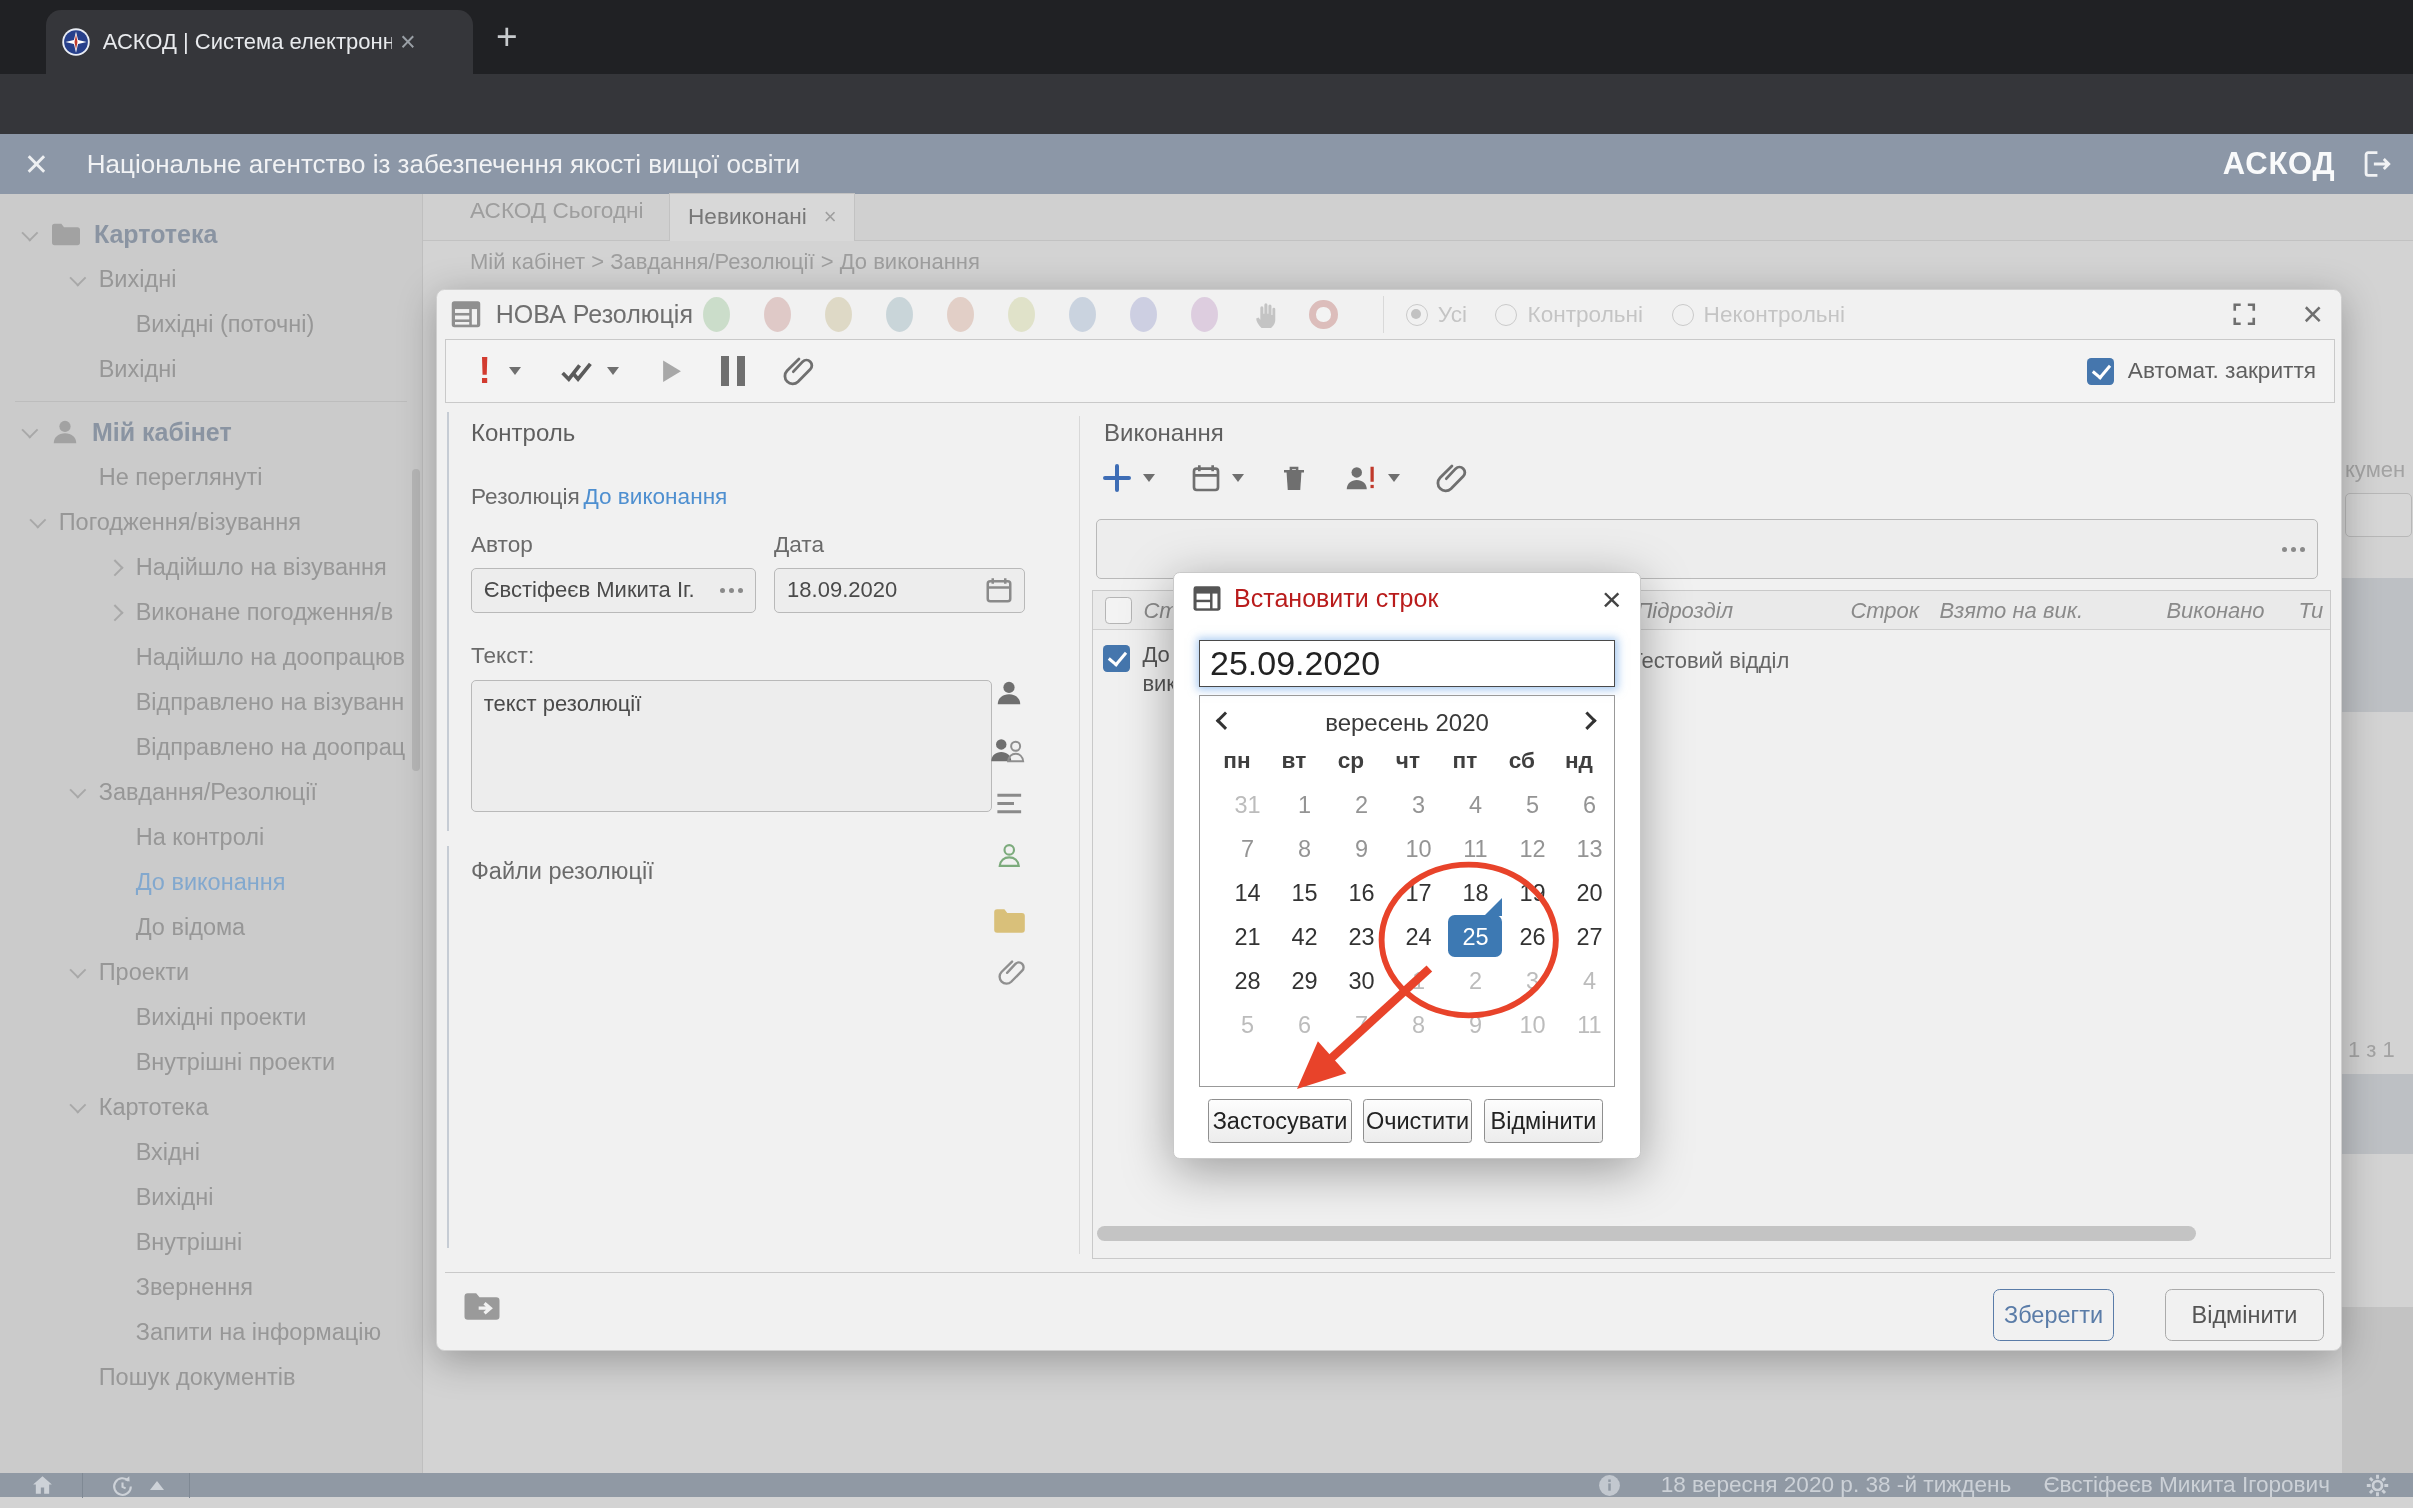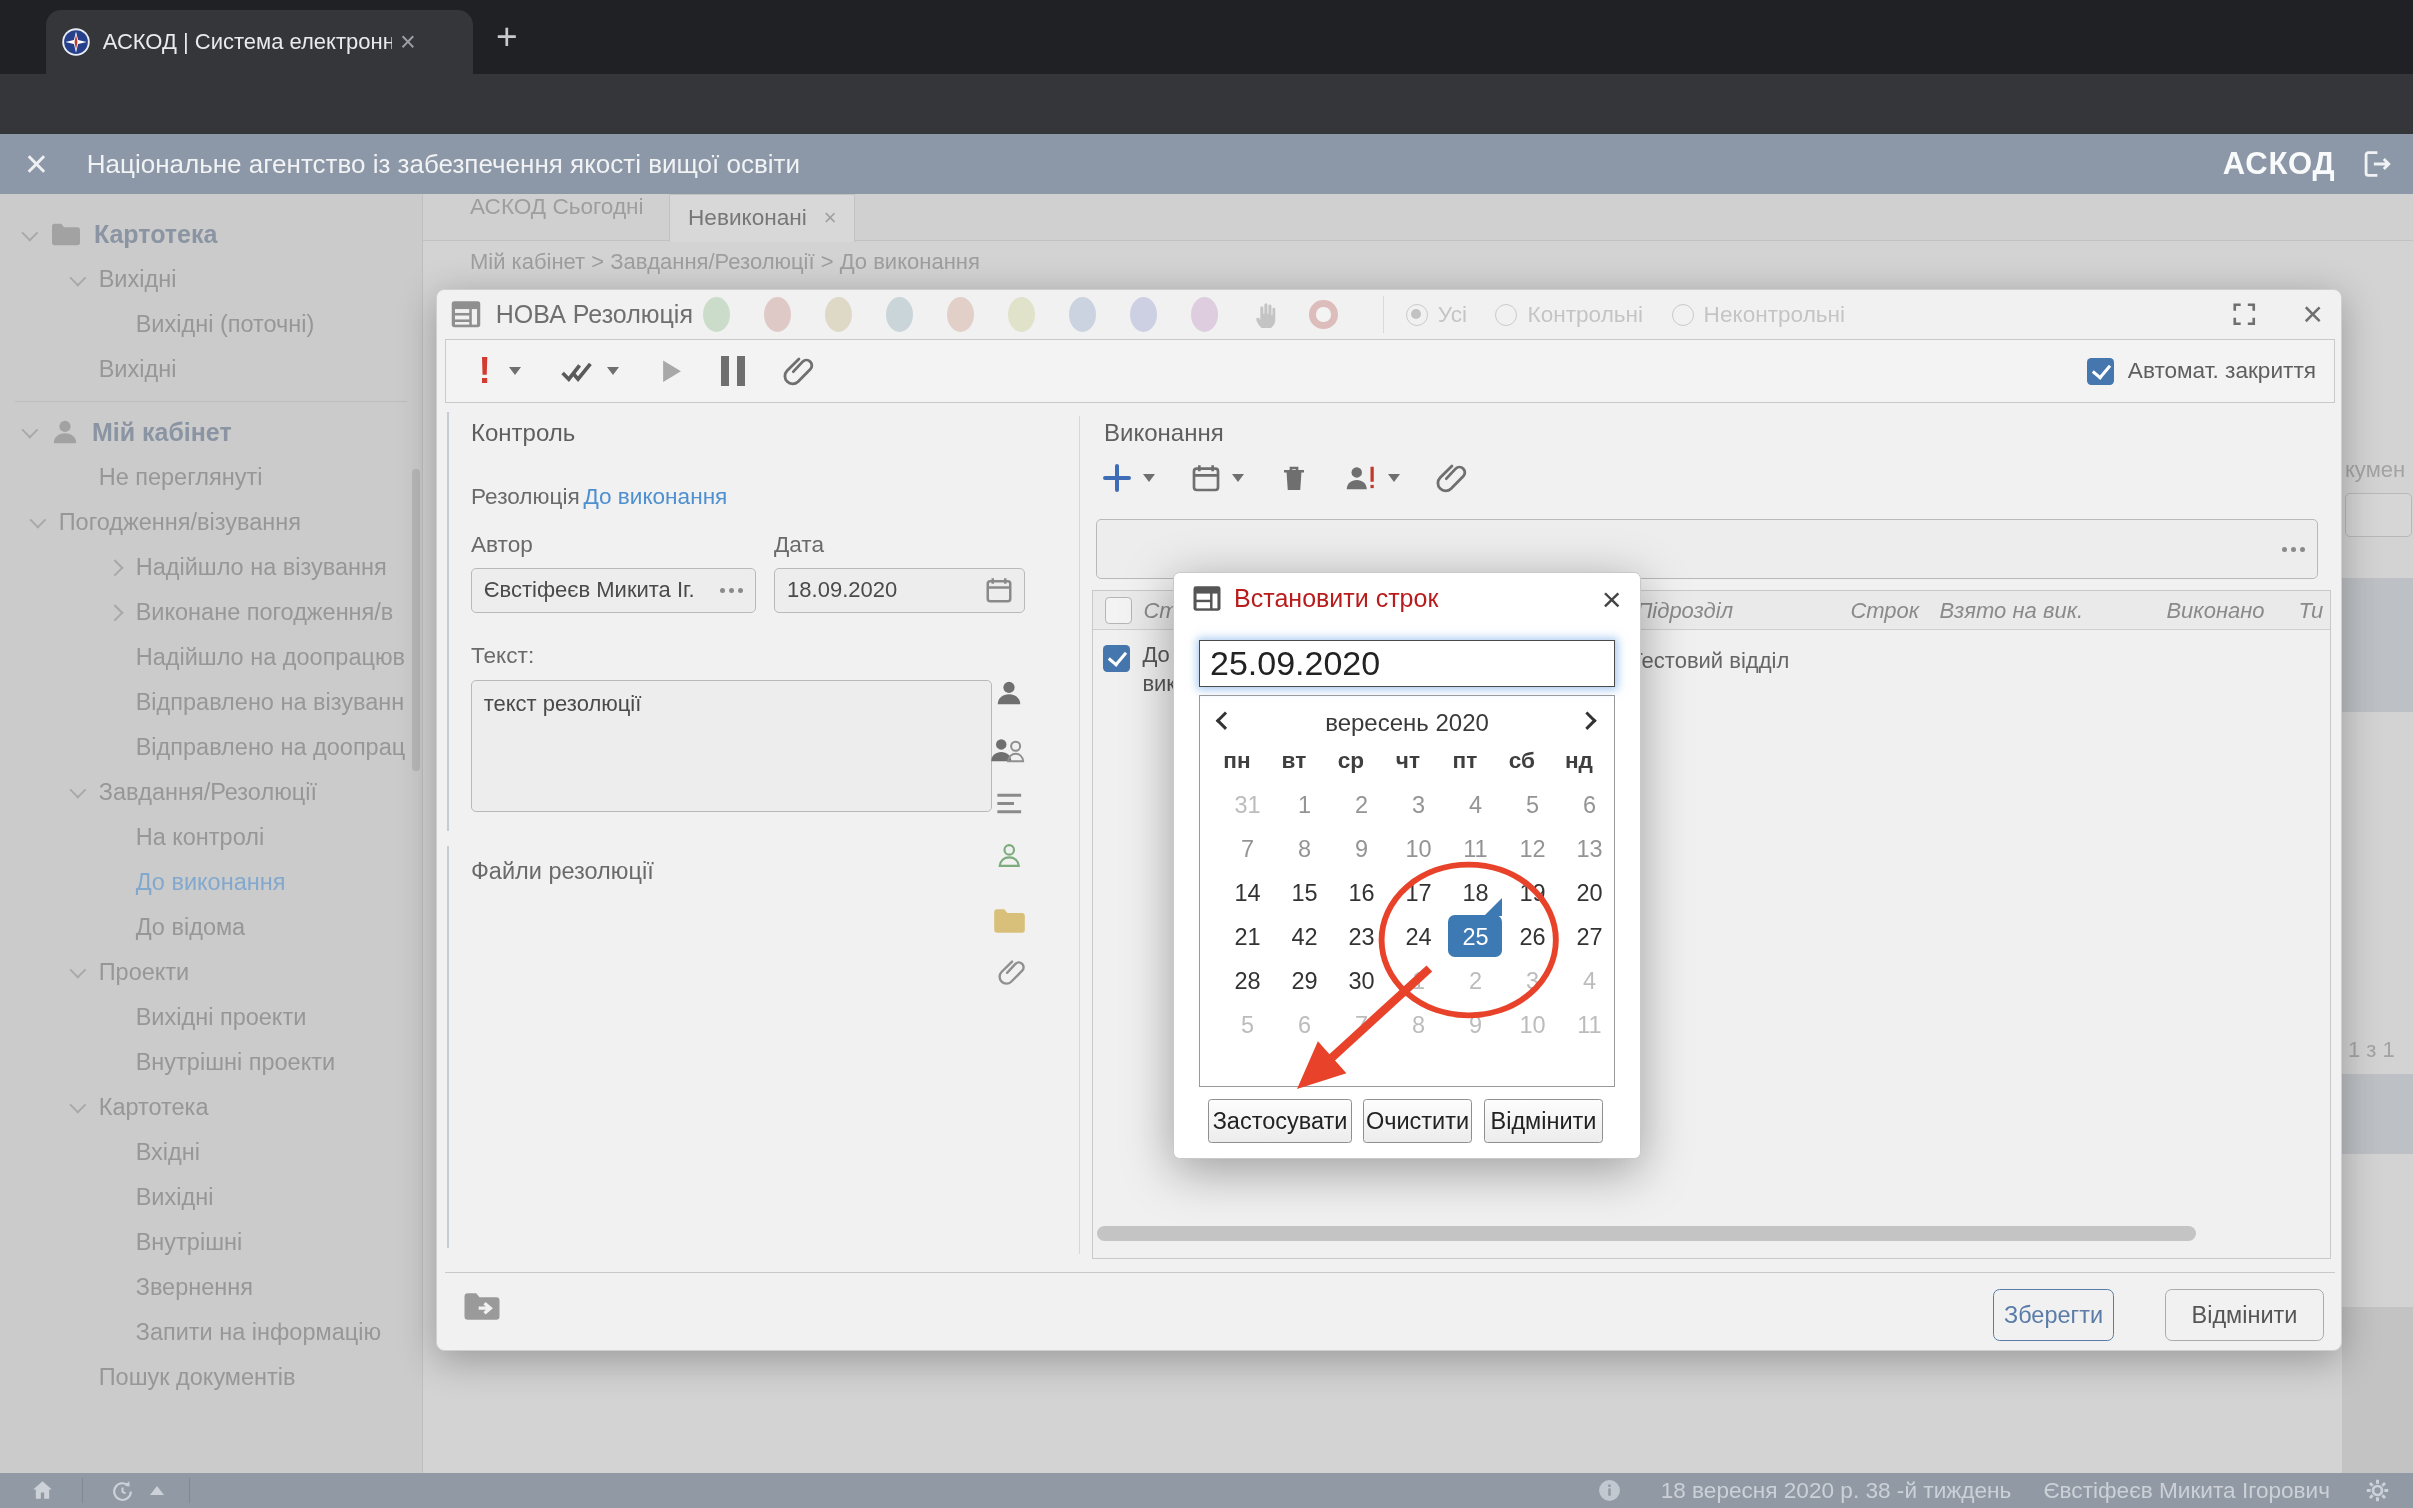--- a/index.html
+++ b/index.html
@@ -42,33 +42,33 @@
   .s-item.active { color:#82A8CE; }
   .s-chev { width:11.7px; height:11.7px; border-right:2.5px solid #a8a8a8; border-bottom:2.5px solid #a8a8a8; margin-right:15px; flex:none; }
   .s-chev.down { transform:rotate(45deg); margin-top:-5px; }
   .s-chev.right { transform:rotate(-45deg); }
   .s-chev.none { border:none; }
   .s-ico { margin-right:11.7px; flex:none; }
   .s-divider { height:0.8px; background:#bdbdbd; margin:8.4px 15px 8.4px 15px; }
   #side-thumb { left:412px; top:469px; width:8.4px; height:302px; background:#b7b7b7; border-radius:4.2px; }
 
   
-  #pagetabs { left:423px; top:194px; width:1990px; height:47px; background:#D0D0D0; border-bottom:0.8px solid #c2c2c2; display:flex; align-items:flex-start; }
+  #pagetabs { left:423px; top:194px; width:1990px; height:47px; background:#D0D0D0; border-bottom:0.8px solid #c2c2c2; display:flex; align-items:center; }
   #ptab1 { color:#9e9e9e; font-size:22.6px; padding:0 25px 11.7px 47px; }
   #ptab2 { background:#D8D8D8; border:0.8px solid #c2c2c2; border-bottom:none; padding:10px 17px 11px 18.4px; color:#777; font-size:22.6px; display:flex; gap:17px; align-items:center; }
   #ptab2 .x { color:#9e9e9e; font-size:22px; }
   #breadcrumbbar { left:423px; top:241px; width:1990px; height:40px; }
   #breadcrumb { margin:8.4px 0 0 47px; color:#9e9e9e; font-size:22px; }
 
   
   .frag-block { background:#bdc0c4; }
   .frag-text { color:#a3a3a3; font-size:22px; }
 
   
-  #statusbar { left:0; top:1473px; width:2413px; height:35px; background:#9099A4; display:flex; align-items:center; color:#ccd1d7; }
+  #statusbar { left:0; top:1473px; width:2413px; height:24px; background:#9099A4; display:flex; align-items:center; color:#ccd1d7; }
   .sb-div { width:0.8px; height:25px; background:#7f8994; }
   #sb-date { font-size:22.6px; margin-left:39px; }
   #sb-user { font-size:22.6px; margin-left:32px; }
 
   
   #modal { left:436px; top:289px; width:1906px; height:1062px; background:#F1F1F1; border:0.8px solid #cfcfcf; border-radius:8.4px; box-shadow:0 8.4px 38px rgba(0,0,0,.28); }
   #m-title { left:0; top:0; width:1906px; height:49px; display:flex; align-items:center; }
   #m-title-text { color:#6f6f6f; font-size:25px; margin-left:13.4px; }
   #m-faded { position:absolute; left:266px; top:5px; height:39px; display:flex; align-items:center; opacity:.45; }
   .dot { width:27px; height:35px; border-radius:50%; margin-right:34px; flex:none; }

